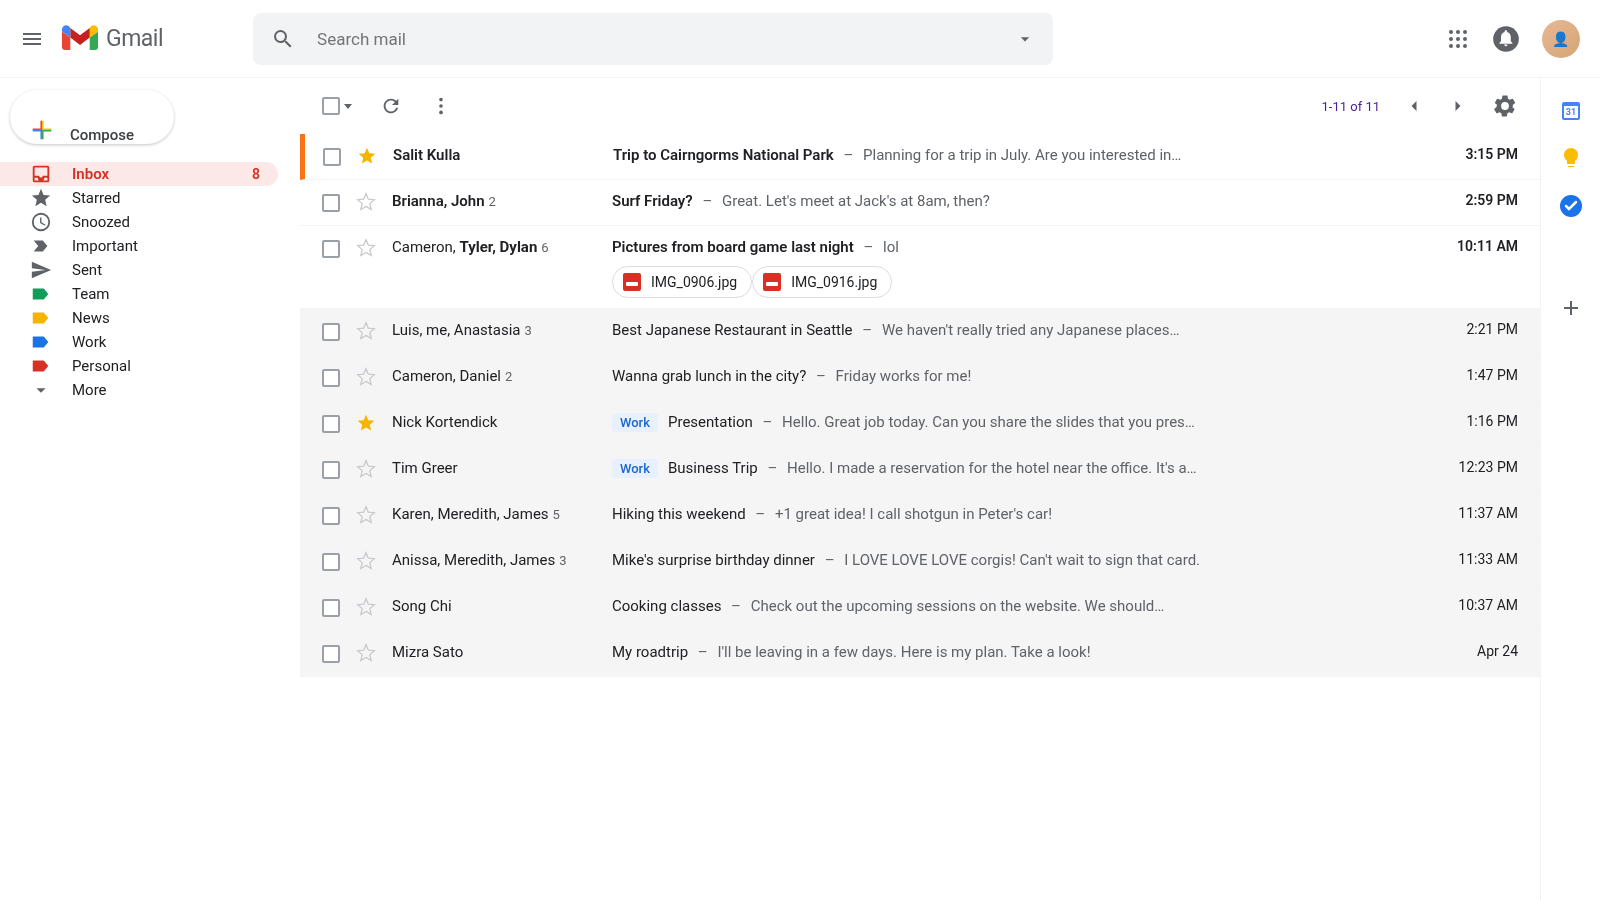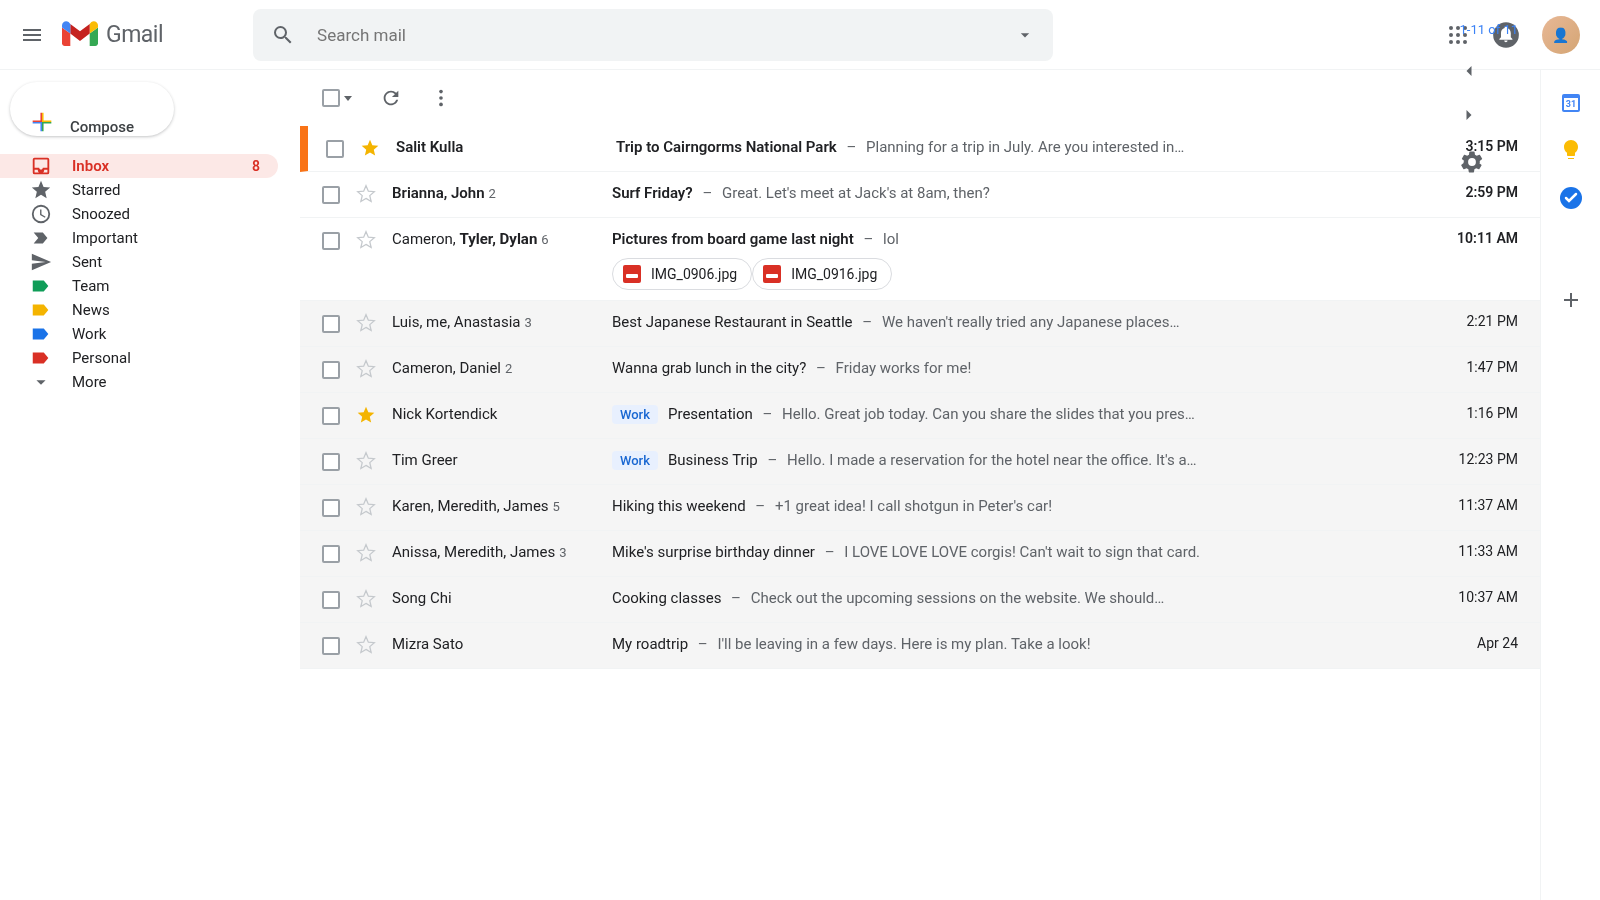--- a/index.html
+++ b/index.html
@@ -1,17 +1,17 @@
 <!DOCTYPE html>
 <html><head>
 <meta charset="utf-8">
 <style>
 * { margin:0; padding:0; box-sizing:border-box; font-family:'Google Sans',Roboto,Arial,sans-serif; }
 body { background:#fff; color:#202124; width:1600px; height:900px; overflow:hidden; }
-.header { height:70px; display:flex; align-items:center; padding:0 20px; border-bottom:1px solid #f1f3f4; }
+.header { height:78px; display:flex; align-items:center; padding:0 20px; border-bottom:1px solid #f1f3f4; }
 .burger { width:24px; height:24px; cursor:pointer; margin-right:18px; color:#5f6368; }
 .logo { display:flex; align-items:center; margin-right:90px; }
 .logo-icon { width:36px; height:28px; margin-right:8px; }
 .logo-text { font-size:23px; color:#5f6368; letter-spacing:-0.5px;}
 .search-bar { flex:0 0 800px; height:52px; background:#f1f3f4; border-radius:8px; display:flex; align-items:center; padding:0 18px; }
 .search-bar input { flex:1; border:none; background:transparent; font-size:17px; color:#5f6368; outline:none;margin-left:8px; }
 .header-right { margin-left:auto; display:flex; align-items:center; gap:22px; }
 .hdr-icon { width:24px; height:24px; color:#5f6368; }
 .avatar { width:38px; height:38px; border-radius:50%; background:linear-gradient(135deg,#e8b896,#d4a574); display:flex; align-items:center; justify-content:center; font-size:14px; }
 .layout { display:flex; height:830px; }
@@ -23,26 +23,26 @@
 .nav-item.active { background:#fce8e6; color:#d93025; font-weight:600; }
 .nav-item .nav-icon { width:22px; height:22px; margin-right:20px; display:flex; align-items:center; justify-content:center; }
 .nav-item .count { margin-left:auto; font-size:14px; }
 .main { flex:1; display:flex; min-width:0; }
 .mail-pane { flex:1; min-width:0; }
 .toolbar { height:56px; display:flex; align-items:center; padding:0 22px; }
 .tb-left { display:flex; align-items:center; gap:28px; }
 .checkbox { width:18px; height:18px; border:2px solid #9aa0a6; border-radius:2px; cursor:pointer; background:#fff;}
 .tb-check { display:flex; align-items:center; gap:4px; }
 .caret { width:0; height:0; border-left:4px solid transparent; border-right:4px solid transparent; border-top:5px solid #5f6368; }
-.tb-right { margin-left:auto; display:flex; align-items:flex-start; gap:24px; color:#3b82f6; font-size:13px;flex-direction:column; }
+.tb-right { margin-left:auto; display:flex; align-items:center; gap:24px; color:#4c1d95; font-size:13px; }
 .mail-list { }
 .mail-row { display:flex; align-items:flex-start; padding:10px 22px; border-bottom:1px solid #f1f3f4; cursor:pointer; min-height:46px; }
 .mail-row.unread { background:#fff; }
 .mail-row.read { background:#f5f5f5; }
-.mail-row.selected { border-left:8px solid #f97316; padding-left:18px; }
+.mail-row.selected { border-left:5px solid #f97316; padding-left:18px; }
 .row-ck { margin-top:4px; margin-right:16px; }
 .row-star { width:20px; height:20px; margin-right:16px; margin-top:2px; cursor:pointer; }
 .row-sender { width:220px; font-size:15px; flex-shrink:0; padding-top:2px;}
 .row-sender.bold { font-weight:600; }
 .sender-count { font-weight:400; color:#5f6368; font-size:13px; margin-left:4px; }
 .row-body { flex:1; min-width:0; padding-top:2px;}
 .row-line { display:flex; align-items:baseline; font-size:15px; white-space:nowrap; overflow:hidden; }
 .label-chip { background:#e8f0fe; color:#1967d2; font-size:13px; padding:2px 8px; border-radius:4px; margin-right:10px; font-weight:500; flex-shrink:0;}
 .subj { flex-shrink:0; }
 .subj.bold { font-weight:600; }

